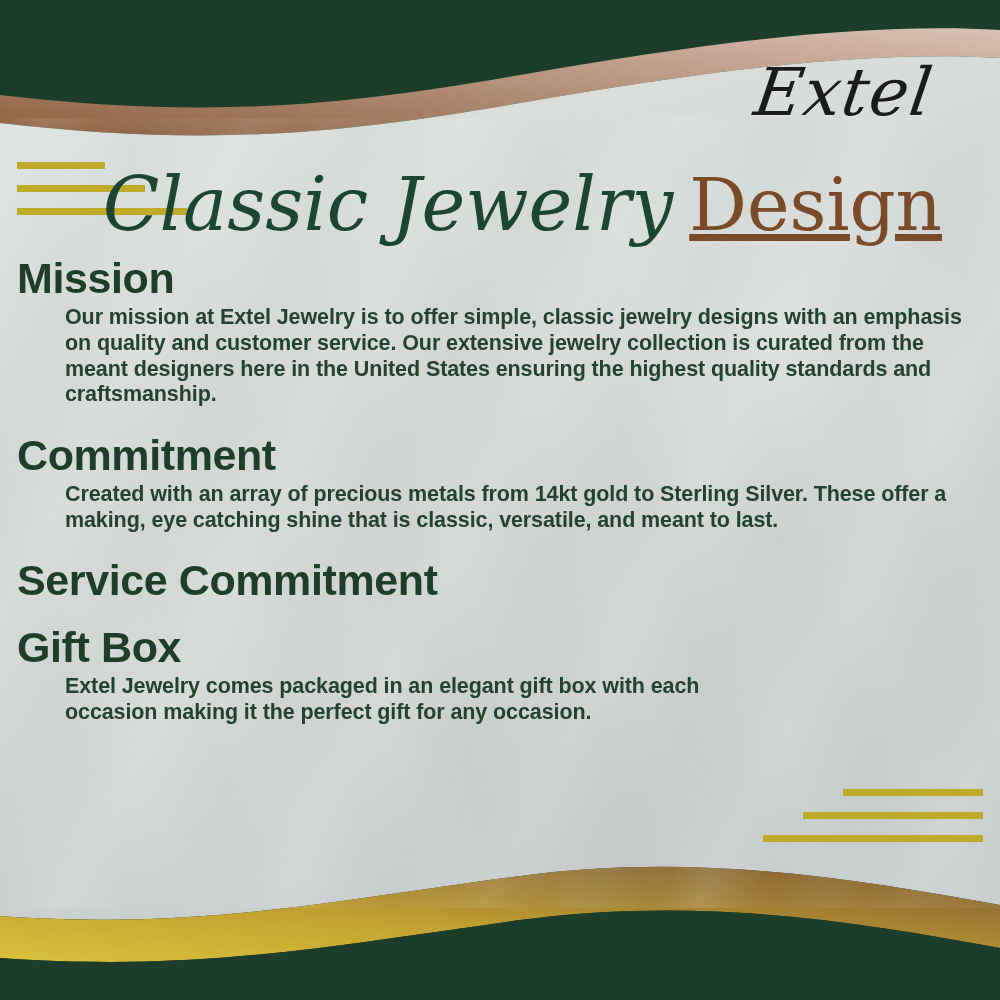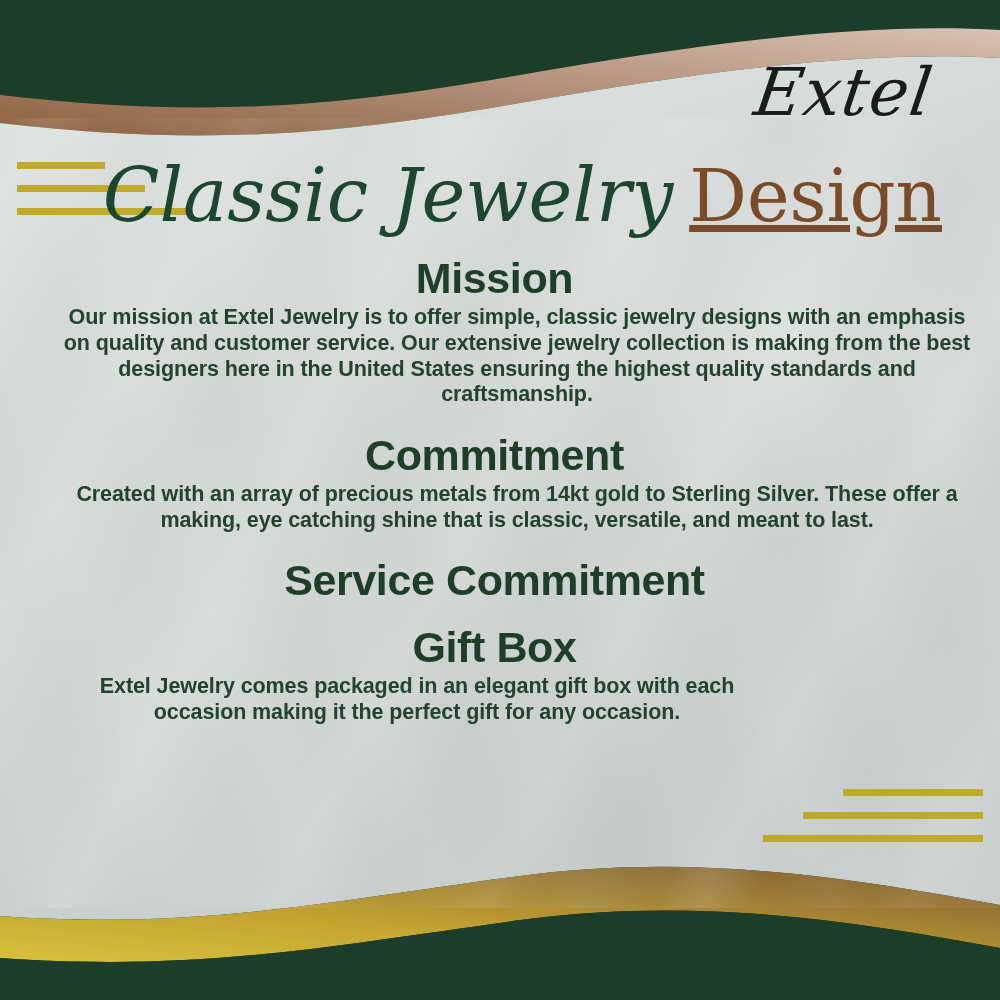--- a/index.html
+++ b/index.html
@@ -90,21 +90,21 @@
     letter-spacing: 1px;
     color: #1b1b1b;
     text-shadow: 0 1px 0 rgba(255,255,255,.35);
     transform: skewX(-8deg);
   }
 
   .title-row {
     position: absolute;
     left: 0;
     right: 58px;
-    top: 158px;
+    top: 167px;
     height: 86px;
     display: flex;
     align-items: baseline;
     justify-content: flex-end;
     gap: 16px;
   }
   .title-classic {
     font-family: "DejaVu Serif", serif;
     font-style: italic;
     font-weight: 400;
@@ -135,24 +135,23 @@
     height: 7px;
     background: #BFAA2A;
     margin-bottom: 16px;
     display: block;
   }
   .lines.bottom-right .gold-line { margin-left: auto; }
 
   
   .sections {
     position: absolute;
-    left: 9px;
+    left: 17px;
     right: 20px;
     top: 255px;
-    text-align: center;
   }
   .section { margin-bottom: 10px; }
   .section-title {
     font-family: "Liberation Sans", sans-serif;
     font-weight: bold;
     font-size: 43px;
     line-height: 1.08;
     color: #1E3E2A;
     letter-spacing: -0.4px;
     margin: 0 0 4px 0;
@@ -227,21 +226,21 @@
 
     <div class="title-row">
       <span class="title-classic">Classic Jewelry</span>
       <span class="title-design">Design</span>
     </div>
 
     <div class="sections">
 
       <div class="section sec-mission">
         <h2 class="section-title">Mission</h2>
-        <p class="section-body">Our mission at Extel Jewelry is to offer simple, classic jewelry designs with an emphasis on quality and customer service. Our extensive jewelry collection is making from the best designers here in the United States ensuring the highest quality standards and craftsmanship.</p>
+        <p class="section-body">Our mission at Extel Jewelry is to offer simple, classic jewelry designs with an emphasis on quality and customer service. Our extensive jewelry collection is curated from the meant designers here in the United States ensuring the highest quality standards and craftsmanship.</p>
       </div>
 
       <div class="section sec-materials">
         <h2 class="section-title">Commitment</h2>
         <p class="section-body">Created with an array of precious metals from 14kt gold to Sterling Silver. These offer a making, eye catching shine that is classic, versatile, and meant to last.</p>
       </div>
 
       <div class="section sec-service">
         <h2 class="section-title">Service Commitment</h2>
       </div>

